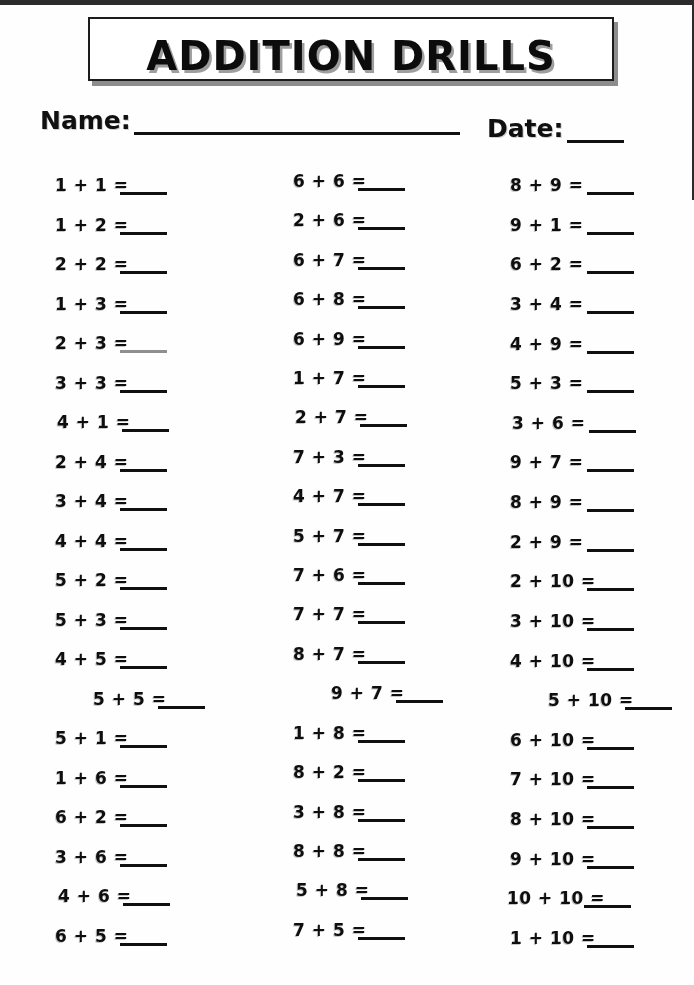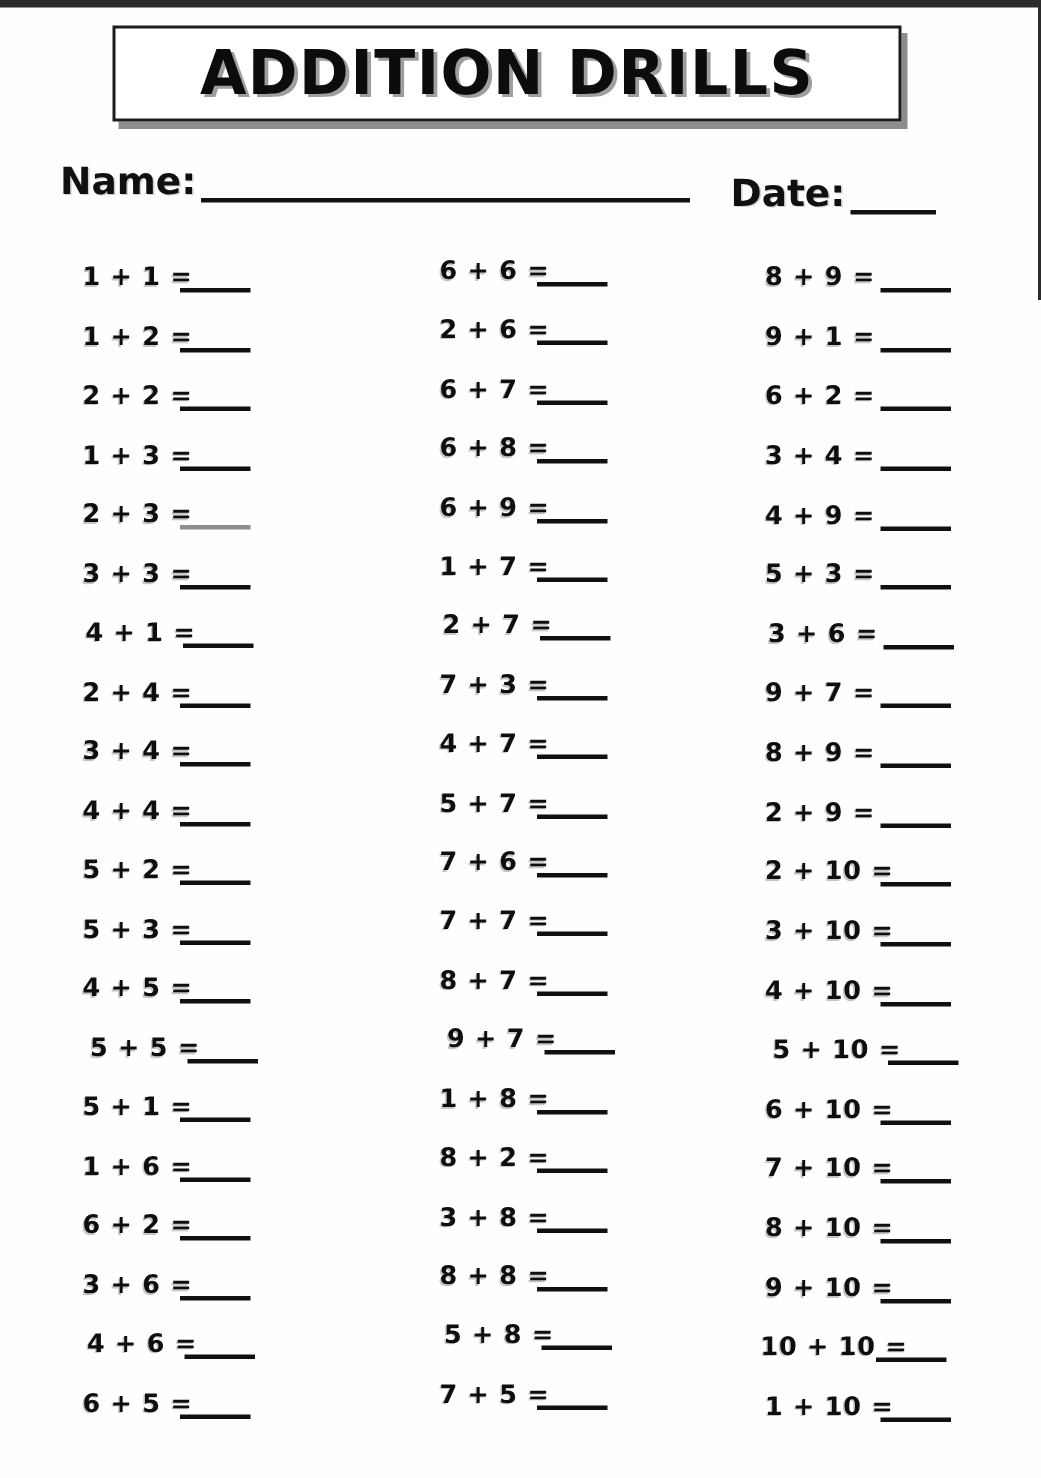--- a/index.html
+++ b/index.html
@@ -24,27 +24,27 @@
   }
   .right-edge {
     position: absolute;
     right: 0; top: 0;
     width: 2px; height: 200px;
     background: #2b2b2b;
   }
   
   .title-box {
     position: absolute;
-    left: 75px; top: 17px;
+    left: 88px; top: 17px;
     width: 522px; height: 60px;
     background: #ffffff;
     border: 2px solid #1c1c1c;
     box-shadow: 4px 5px 0 #8d8d8d;
     display: flex;
-    align-items: center;
+    align-items: flex-end;
     justify-content: center;
   }
   .title-text {
     font-size: 40px;
     font-weight: bold;
     letter-spacing: 1px;
     color: #0c0c0c;
     text-shadow: 2.5px 2.5px 0 #9e9e9e;
     transform: scaleY(1.03);
     white-space: nowrap;
@@ -108,21 +108,21 @@
   #col-2 .ptext { width: 74px; }
   .pline {
     display: inline-block;
     width: 47px;
     height: 16px;
     border-bottom: 3px solid #101010;
     margin-left: 3px;
   }
   .pline.faded { border-bottom-color: #8f8f8f; }
   
-  .col .prob:nth-child(14) .ptext { padding-left: 5px; }
+  .col .prob:nth-child(14) .ptext { padding-left: 5px; margin-left: 33px; }
   .col .prob:nth-child(7)  { transform: translateX(2px); }
   .col .prob:nth-child(19) { transform: translateX(3px); }
   #col-2 .prob:nth-child(19) { transform: translateX(-3px); }
 </style>
 </head>
 <body>
 
 <div id="page">
 
   <div class="top-edge"></div>

